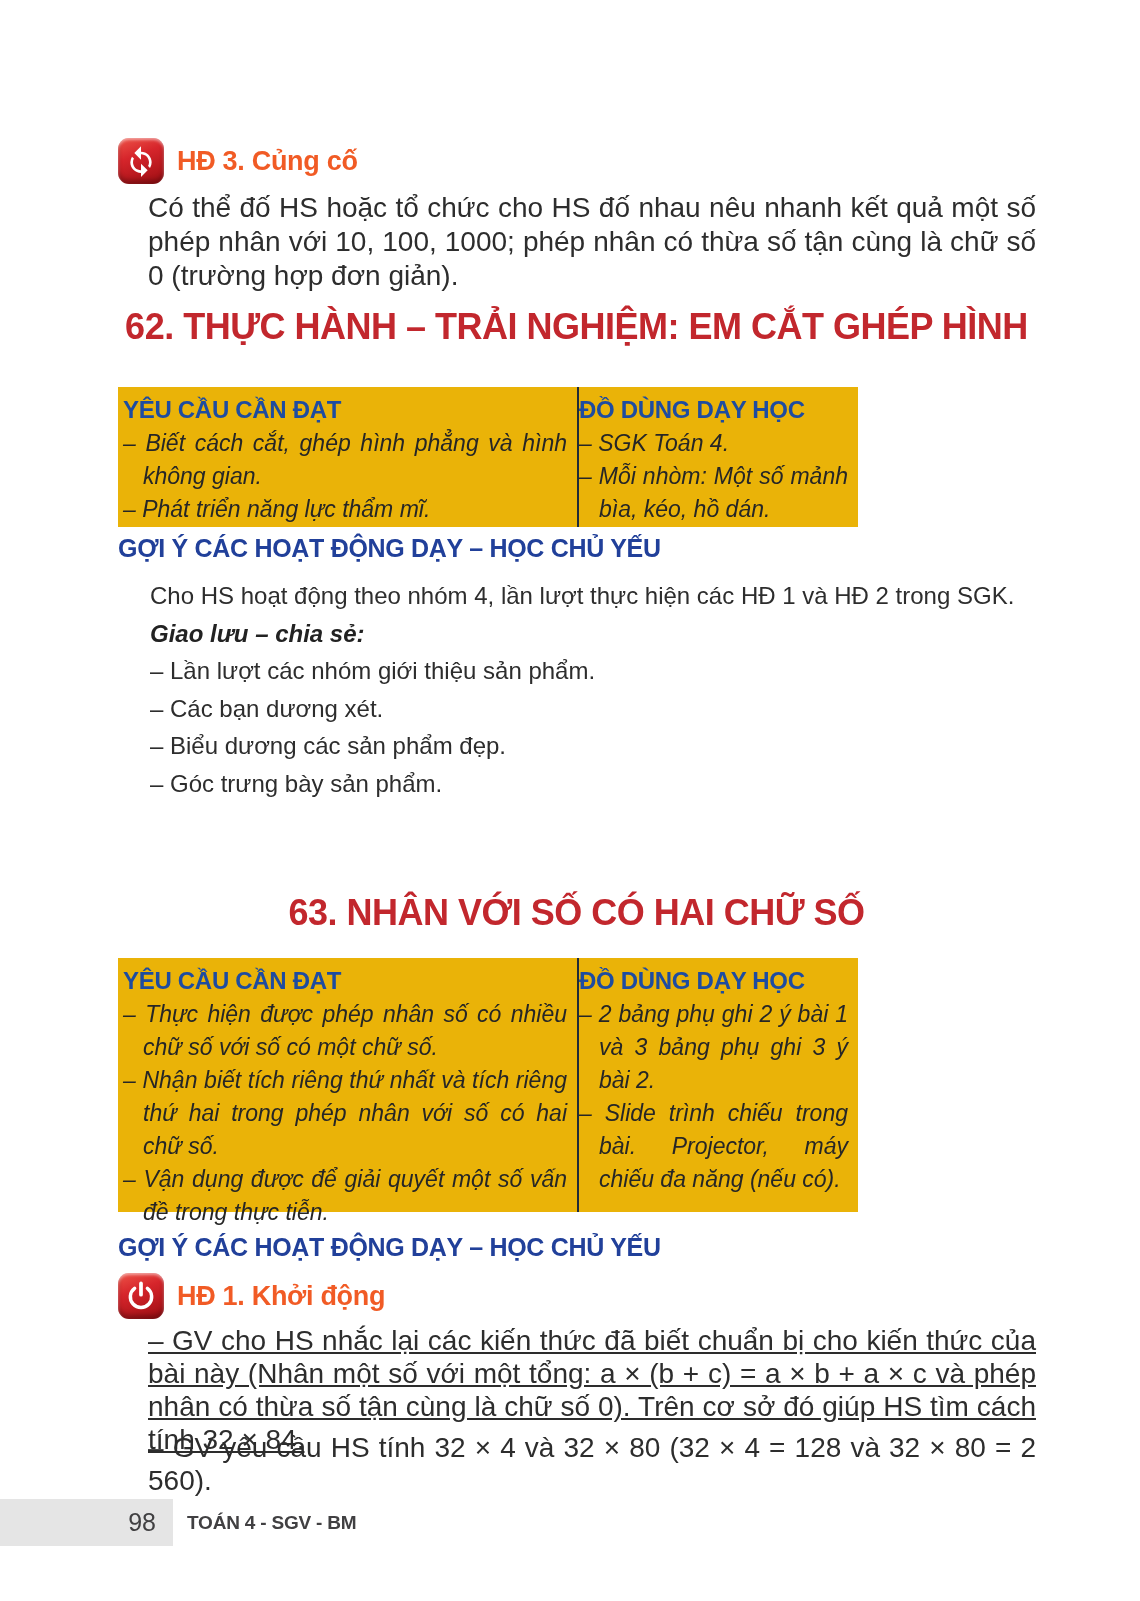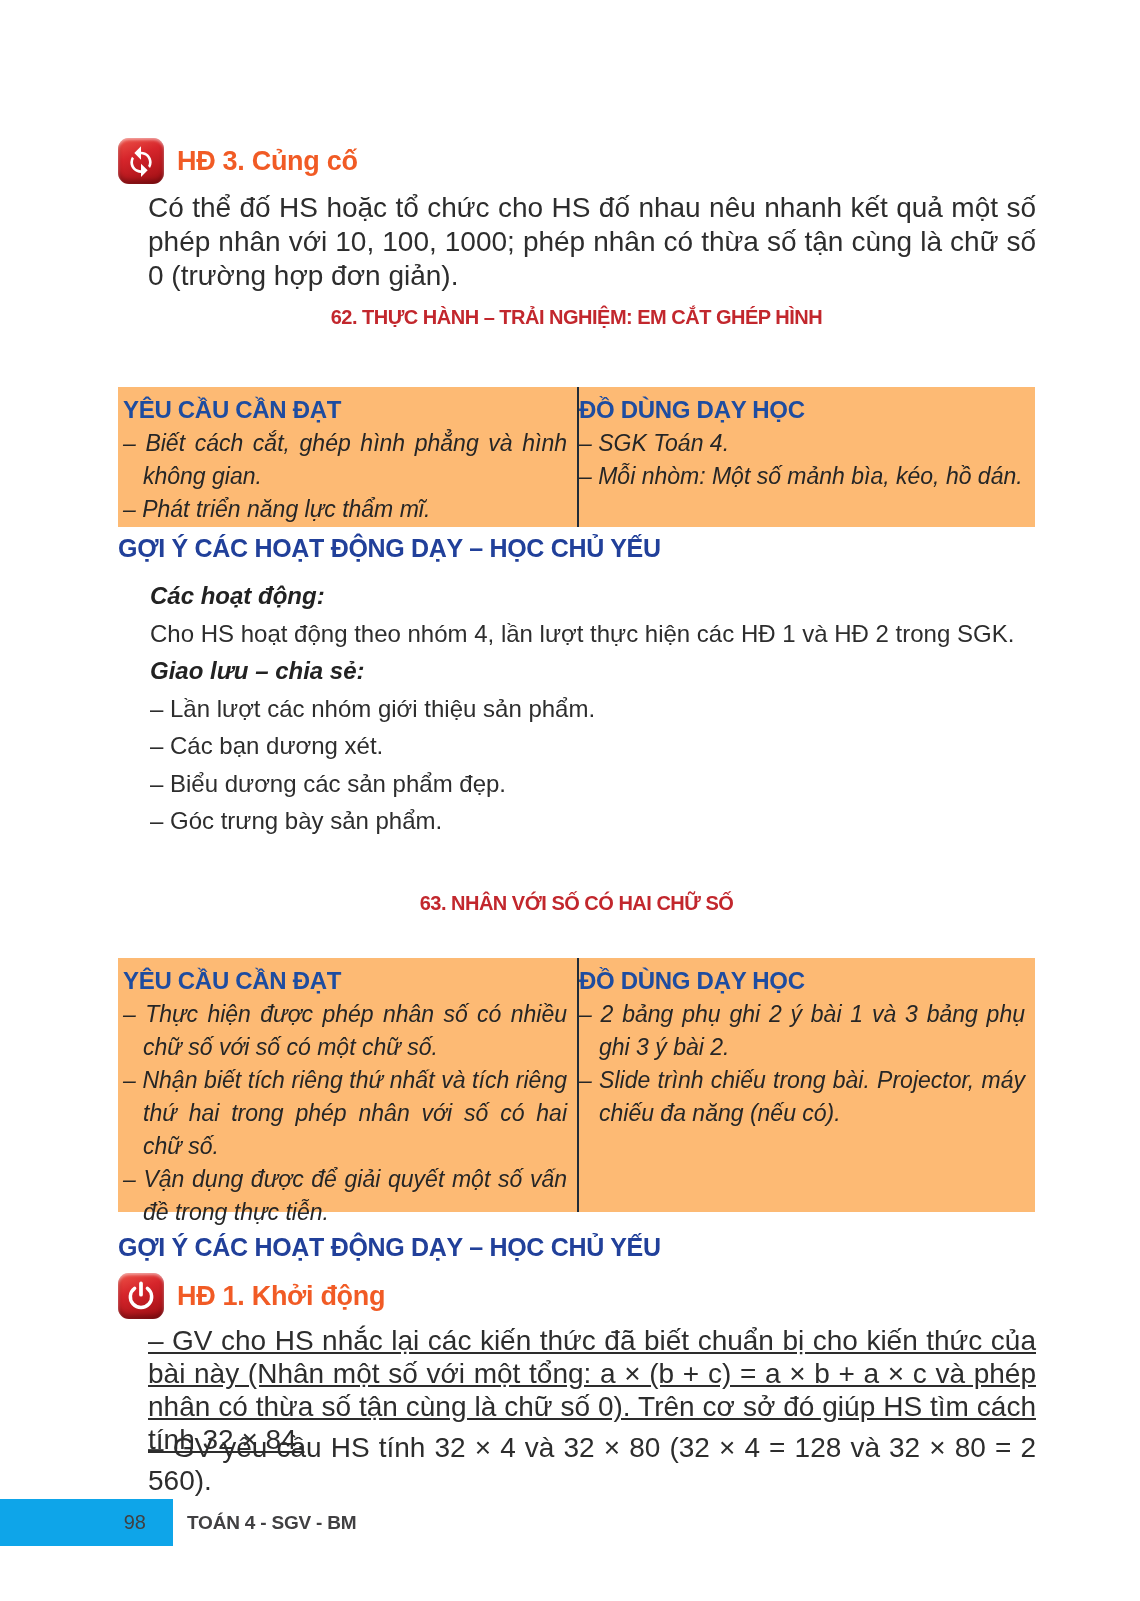--- a/index.html
+++ b/index.html
@@ -30,26 +30,26 @@
   
   .body-para{
     left:148px;width:888px;margin:0;
     font-size:28px;line-height:34px;text-align:justify;color:#2d2d2d;
   }
   .tight{line-height:33px;}
 
   
   .lesson-title{
     left:118px;width:917px;margin:0;text-align:center;
-    font-size:20px;font-weight:bold;color:#c2272d;letter-spacing:-0.5px;
+    font-size:36px;font-weight:bold;color:#c2272d;letter-spacing:-0.5px;
   }
 
   
   .info-table{
-    left:118px;width:917px;background:#fdba74;
+    left:118px;width:740px;background:#eab308;
     display:flex;box-sizing:border-box;
   }
   .cell{box-sizing:border-box;padding:7px 10px 8px 5px;}
   .cell.left{width:461px;border-right:2px solid #202b38;}
   .cell.right{flex:1;padding-left:0;}
   .cell-header{
     font-size:24px;font-weight:bold;color:#1e4ca0;
     letter-spacing:-0.3px;line-height:32px;margin-bottom:1px;
   }
   .cell-item{
@@ -67,24 +67,24 @@
   
   .flow-block{
     left:150px;width:886px;
     font-size:24px;line-height:37.5px;color:#2d2d2d;
   }
   .flow-block p{margin:0;}
   .bold-italic{font-weight:bold;font-style:italic;color:#222222;}
 
   
   .footer-box{
-    left:0;top:1499px;width:173px;height:47px;background:#0ea5e9;
+    left:0;top:1499px;width:173px;height:47px;background:#e5e5e5;
     display:flex;align-items:center;justify-content:flex-end;
-    box-sizing:border-box;padding-right:27px;
-    font-size:20px;color:#414042;
+    box-sizing:border-box;padding-right:17px;
+    font-size:25px;color:#414042;
   }
   .footer-label{
     left:187px;top:1499px;height:47px;display:flex;align-items:center;
     font-size:19px;font-weight:bold;color:#414042;letter-spacing:-0.2px;
   }
 </style>
 </head>
 <body>
 
 <div class="abs hd-row" style="top:138px;">
@@ -110,21 +110,20 @@
   <div class="cell right">
     <div class="cell-header">ĐỒ DÙNG DẠY HỌC</div>
     <div class="cell-item">– SGK Toán 4.</div>
     <div class="cell-item">– Mỗi nhòm: Một số mảnh bìa, kéo, hồ dán.</div>
   </div>
 </div>
 
 <h2 class="abs suggest-heading" style="top:534px;">GỢI Ý CÁC HOẠT ĐỘNG DẠY – HỌC CHỦ YẾU</h2>
 
 <div class="abs flow-block" style="top:577px;">
-  <p class="bold-italic">Các hoạt động:</p>
   <p>Cho HS hoạt động theo nhóm 4, lần lượt thực hiện các HĐ 1 và HĐ 2 trong SGK.</p>
   <p class="bold-italic">Giao lưu – chia sẻ:</p>
   <p>– Lần lượt các nhóm giới thiệu sản phẩm.</p>
   <p>– Các bạn dương xét.</p>
   <p>– Biểu dương các sản phẩm đẹp.</p>
   <p>– Góc trưng bày sản phẩm.</p>
 </div>
 
 <h1 class="abs lesson-title" style="top:892px;">63. NHÂN VỚI SỐ CÓ HAI CHỮ SỐ</h1>
 

